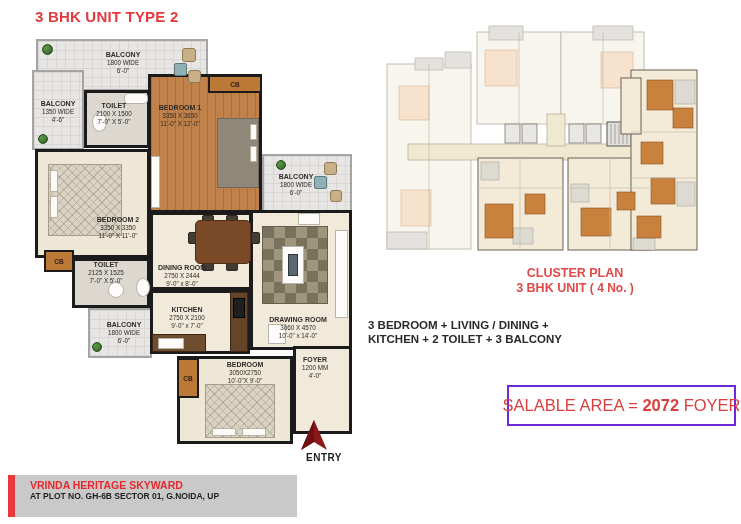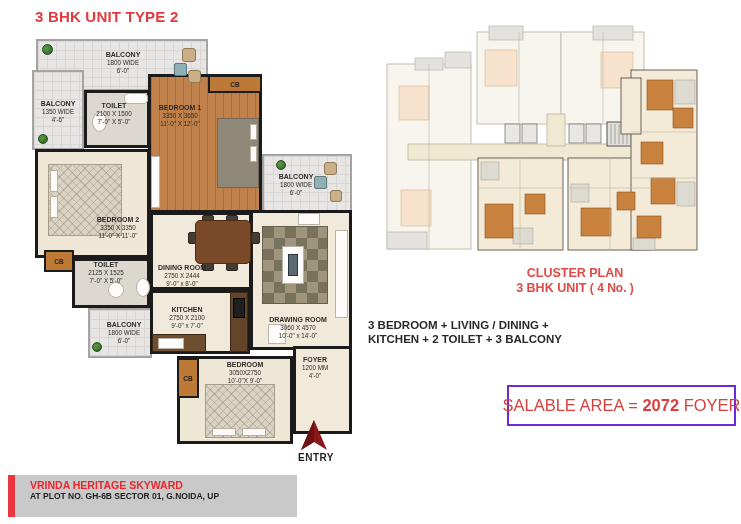--- a/index.html
+++ b/index.html
@@ -216,21 +216,21 @@
     <div class="room-label" style="left:285px;top:332px;">
       <div class="rname">FOYER</div>
         <div>1200 MM</div>
         <div>4'-0"</div>
     </div>
 
     <svg class="abs" style="left:271px;top:384px;" width="26" height="30" viewBox="0 0 26 30">
       <polygon points="13,0 26,30 13,22 0,30" fill="#8b181b"></polygon>
       <polygon points="13,0 13,22 0,30" fill="#6d1113"></polygon>
     </svg>
-    <div class="entry-label" style="left:268px;top:416px;">ENTRY</div>
+    <div class="entry-label" style="left:276px;top:416px;">ENTRY</div>
   </div>
 
   <svg class="cluster-svg" width="320" height="240" viewBox="0 0 320 240">
 
     <g fill="#f8f5ee" stroke="#c4beb0" stroke-width="1">
       <rect x="2" y="42" width="84" height="185"></rect>
       <rect x="92" y="10" width="84" height="92"></rect>
       <rect x="176" y="10" width="83" height="92"></rect>
     </g>
 

